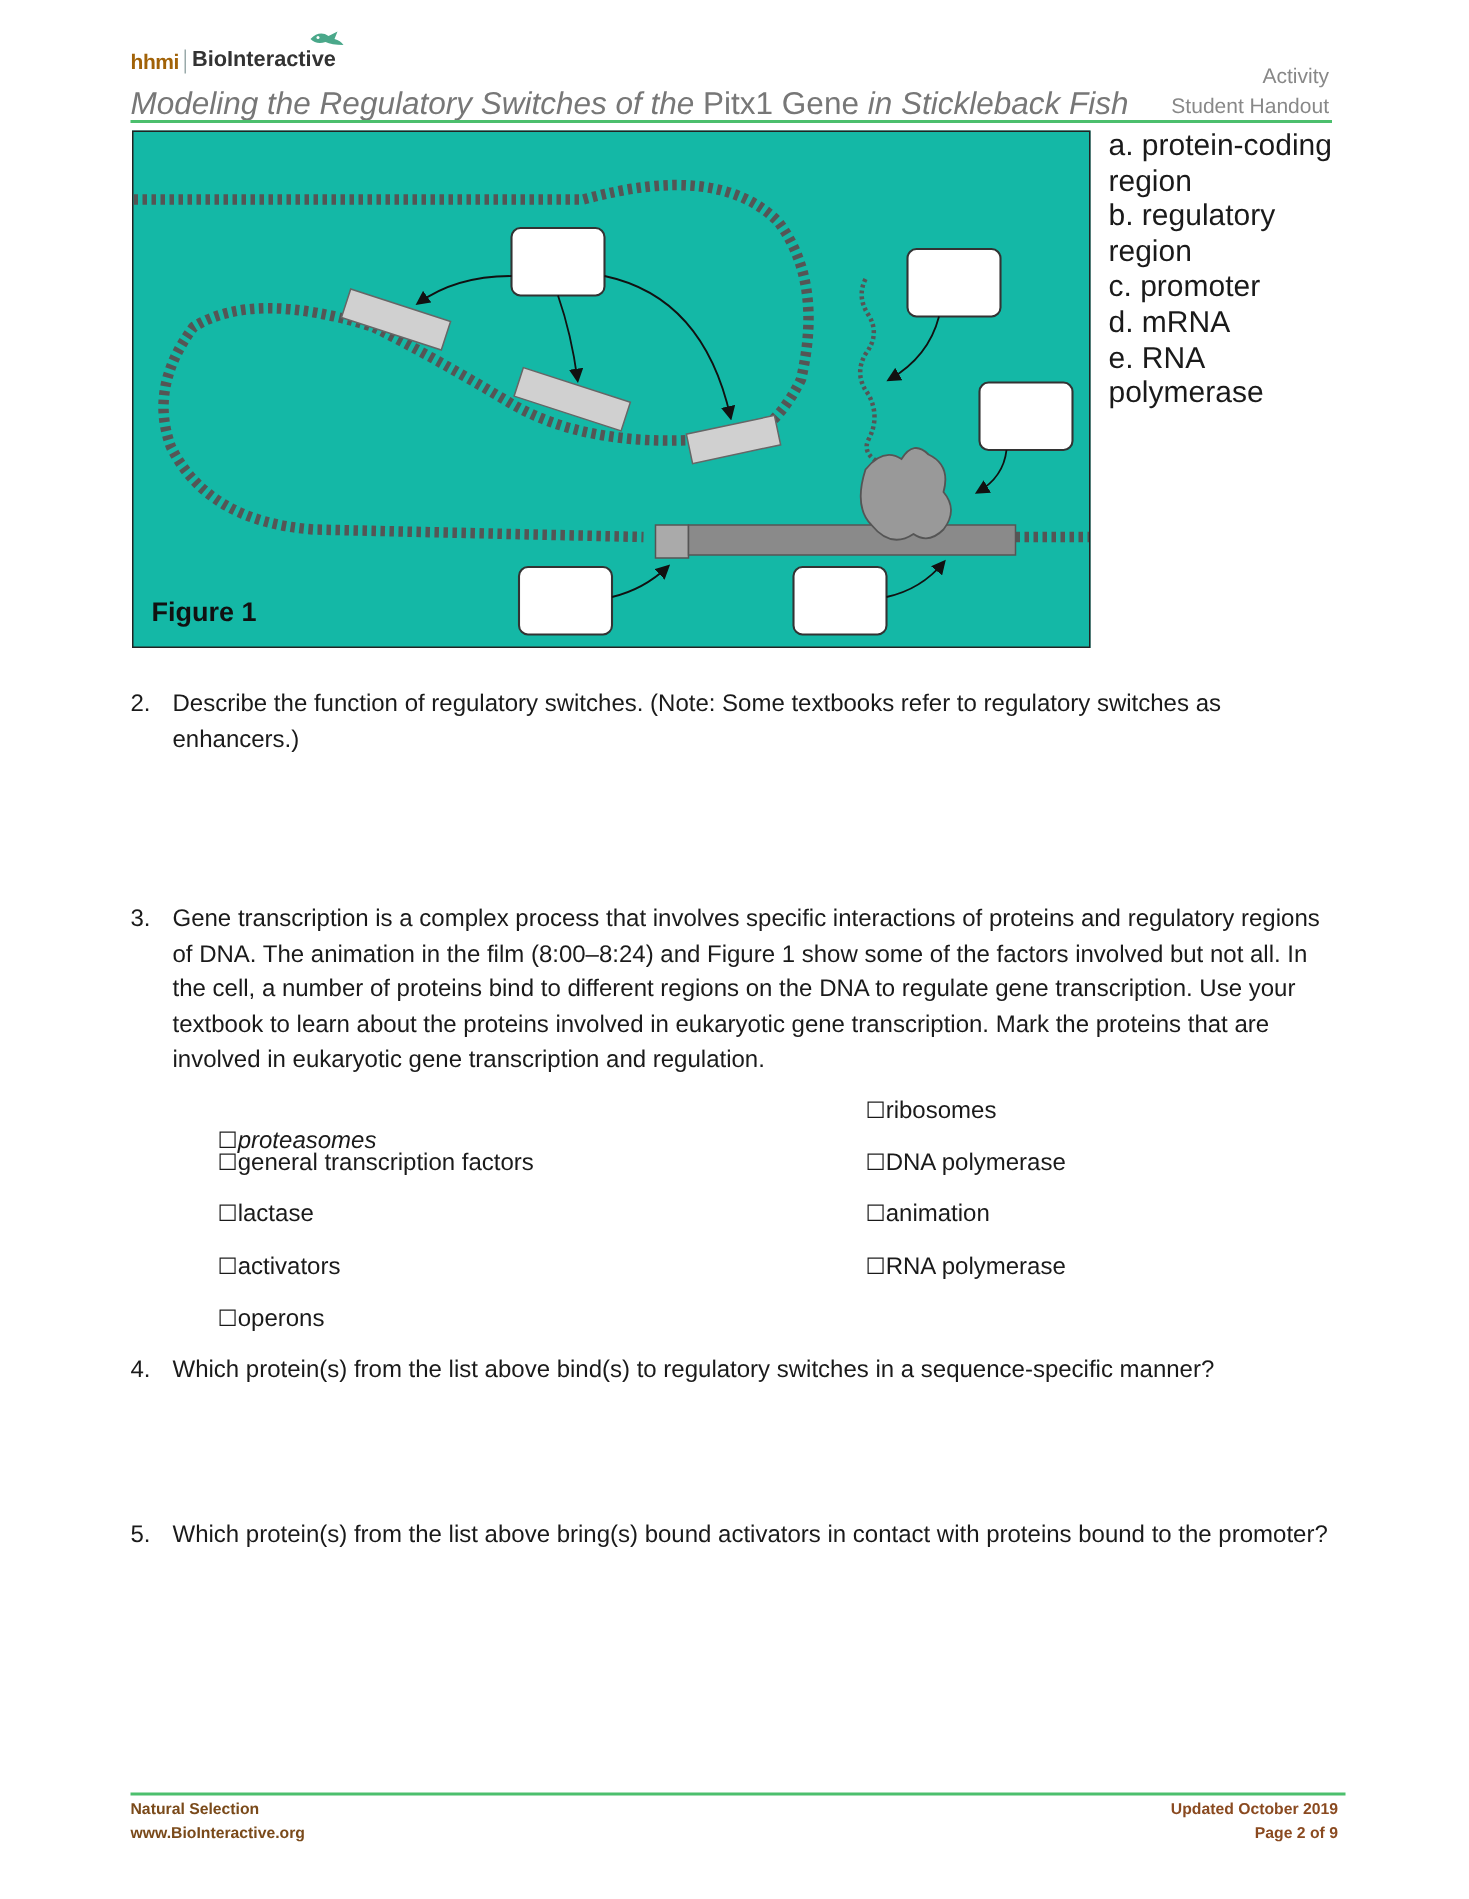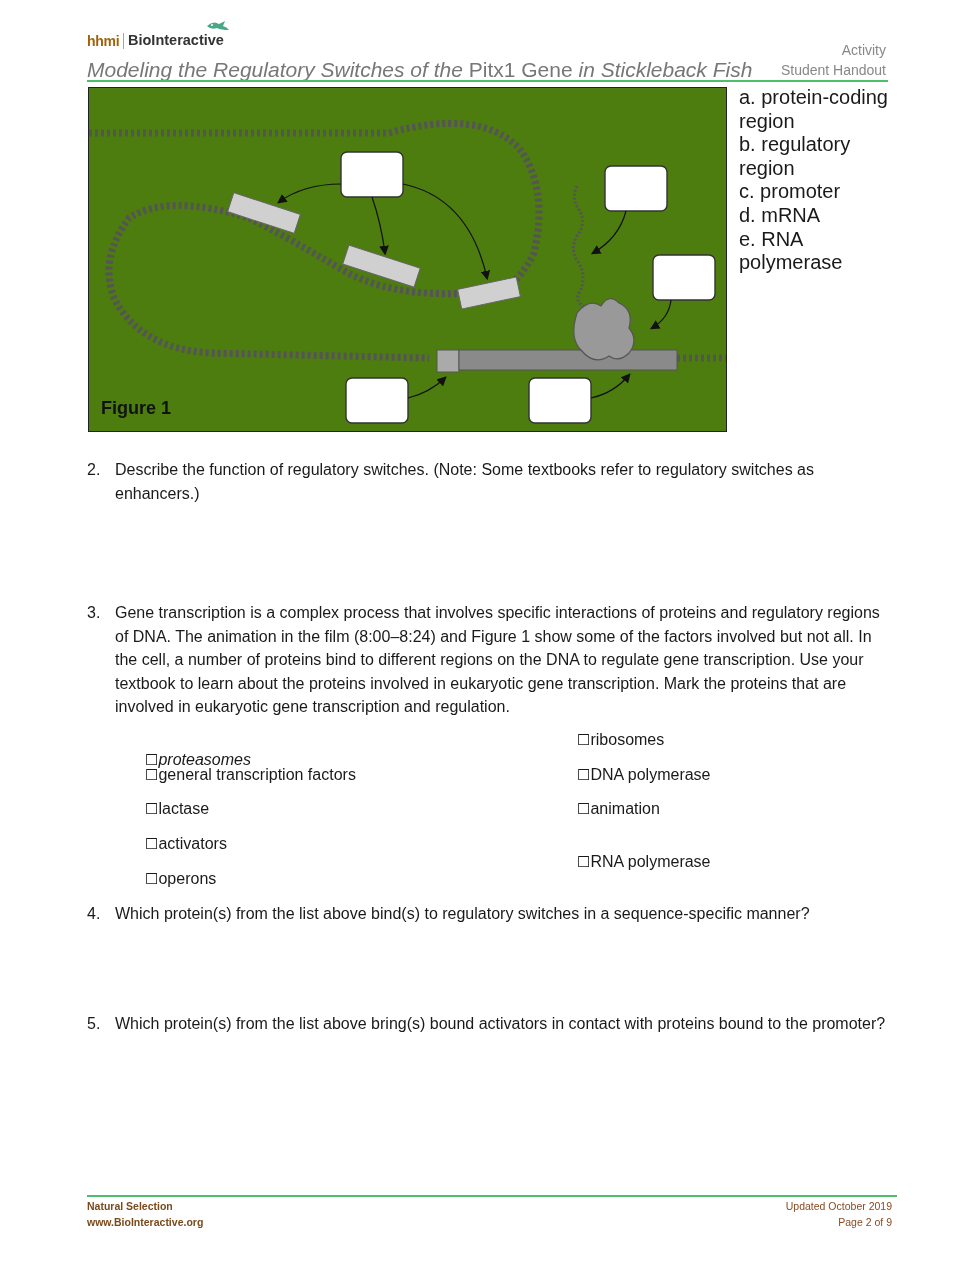--- a/index.html
+++ b/index.html
@@ -7,32 +7,32 @@
   .abs { position: absolute; }
   .logo { left: 87px; top: 18px; height: 32px; }
   .logo .hhmi { position: absolute; left: 0; top: 15px; font-weight: bold; font-size: 14px; color: #a16207; letter-spacing: -0.3px; }
   .logo .sep { position: absolute; left: 36px; top: 15px; width: 1px; height: 16px; background: #9aa; }
   .logo .bio { position: absolute; left: 41px; top: 14px; font-weight: bold; font-size: 14.5px; color: #333; white-space: nowrap; }
   .logo .bird { position: absolute; left: 118px; top: 0; }
   .doc-title { left: 87px; top: 58px; font-size: 21px; font-style: italic; color: #777; white-space: nowrap; }
   .doc-title .gene { font-style: normal; }
   .hdr-right { right: 93px; top: 40px; text-align: right; font-size: 14px; color: #888; line-height: 20px; }
   .hdr-line { left: 87px; top: 80px; width: 801px; height: 2px; background: #4cbf6d; }
-  .figure { left: 88px; top: 87px; width: 637px; height: 343px; border: 1.5px solid #222; background: #4d7c0f; }
+  .figure { left: 88px; top: 87px; width: 637px; height: 343px; border: 1.5px solid #222; background: #14b8a6; }
   .fig-label { position: absolute; left: 12px; top: 310px; font-weight: bold; font-size: 18px; color: #111; }
   .legend { left: 739px; top: 86px; font-size: 20px; line-height: 23.6px; color: #1a1a1a; width: 160px; }
   .q { left: 87px; font-size: 16px; line-height: 23.6px; color: #1a1a1a; }
   .q .num { position: absolute; left: 0; top: 0; }
   .q .txt { margin-left: 28px; width: 775px; }
   .cb { position: absolute; font-size: 16px; color: #1a1a1a; white-space: nowrap; }
   .cb .box { font-family: "DejaVu Sans", sans-serif; font-size: 15px; }
   .ftr-line { left: 87px; top: 1195px; width: 810px; height: 1.5px; background: #4cbf6d; }
   .ftr { font-size: 10.5px; font-weight: bold; color: #7a4a1a; line-height: 16px; }
   .ftr-left { left: 87px; top: 1198px; }
-  .ftr-right { right: 87px; top: 1198px; text-align: right; font-weight: normal; color: #8a4a20; }
+  .ftr-right { right: 87px; top: 1198px; text-align: right; font-weight: bold; color: #8a4a20; }
 </style>
 </head>
 <body>
 
 <div class="abs logo">
   <span class="hhmi">hhmi</span>
   <span class="sep"></span>
   <span class="bio">BioInteractive</span>
   <svg class="bird" width="26" height="16" viewBox="0 0 26 16">
     <path d="M2 8 Q8 2 14 6 L20 3 L18 8 Q22 9 24 12 Q16 12 12 10 Q6 12 2 8Z" fill="#4aa88a"></path>
@@ -117,21 +117,21 @@
 
 <div class="cb" style="left:145px; top:751px;font-style:italic;"><span class="box">☐</span><span>proteasomes</span></div>
 <div class="cb" style="left:145px; top:766px;"><span class="box">☐</span><span>general transcription factors</span></div>
 <div class="cb" style="left:145px; top:800px;"><span class="box">☐</span><span>lactase</span></div>
 <div class="cb" style="left:145px; top:835px;"><span class="box">☐</span><span>activators</span></div>
 <div class="cb" style="left:145px; top:870px;"><span class="box">☐</span><span>operons</span></div>
 
 <div class="cb" style="left:577px; top:731px;"><span class="box">☐</span><span>ribosomes</span></div>
 <div class="cb" style="left:577px; top:766px;"><span class="box">☐</span><span>DNA polymerase</span></div>
 <div class="cb" style="left:577px; top:800px;"><span class="box">☐</span><span>animation</span></div>
-<div class="cb" style="left:577px; top:853px;"><span class="box">☐</span><span>RNA polymerase</span></div>
+<div class="cb" style="left:577px; top:835px;"><span class="box">☐</span><span>RNA polymerase</span></div>
 
 <div class="abs q" style="top:902px;">
   <span class="num">4.</span>
   <div class="txt">Which protein(s) from the list above bind(s) to regulatory switches in a sequence-specific manner?</div>
 </div>
 
 <div class="abs q" style="top:1012px;">
   <span class="num">5.</span>
   <div class="txt">Which protein(s) from the list above bring(s) bound activators in contact with proteins bound to the promoter?</div>
 </div>

